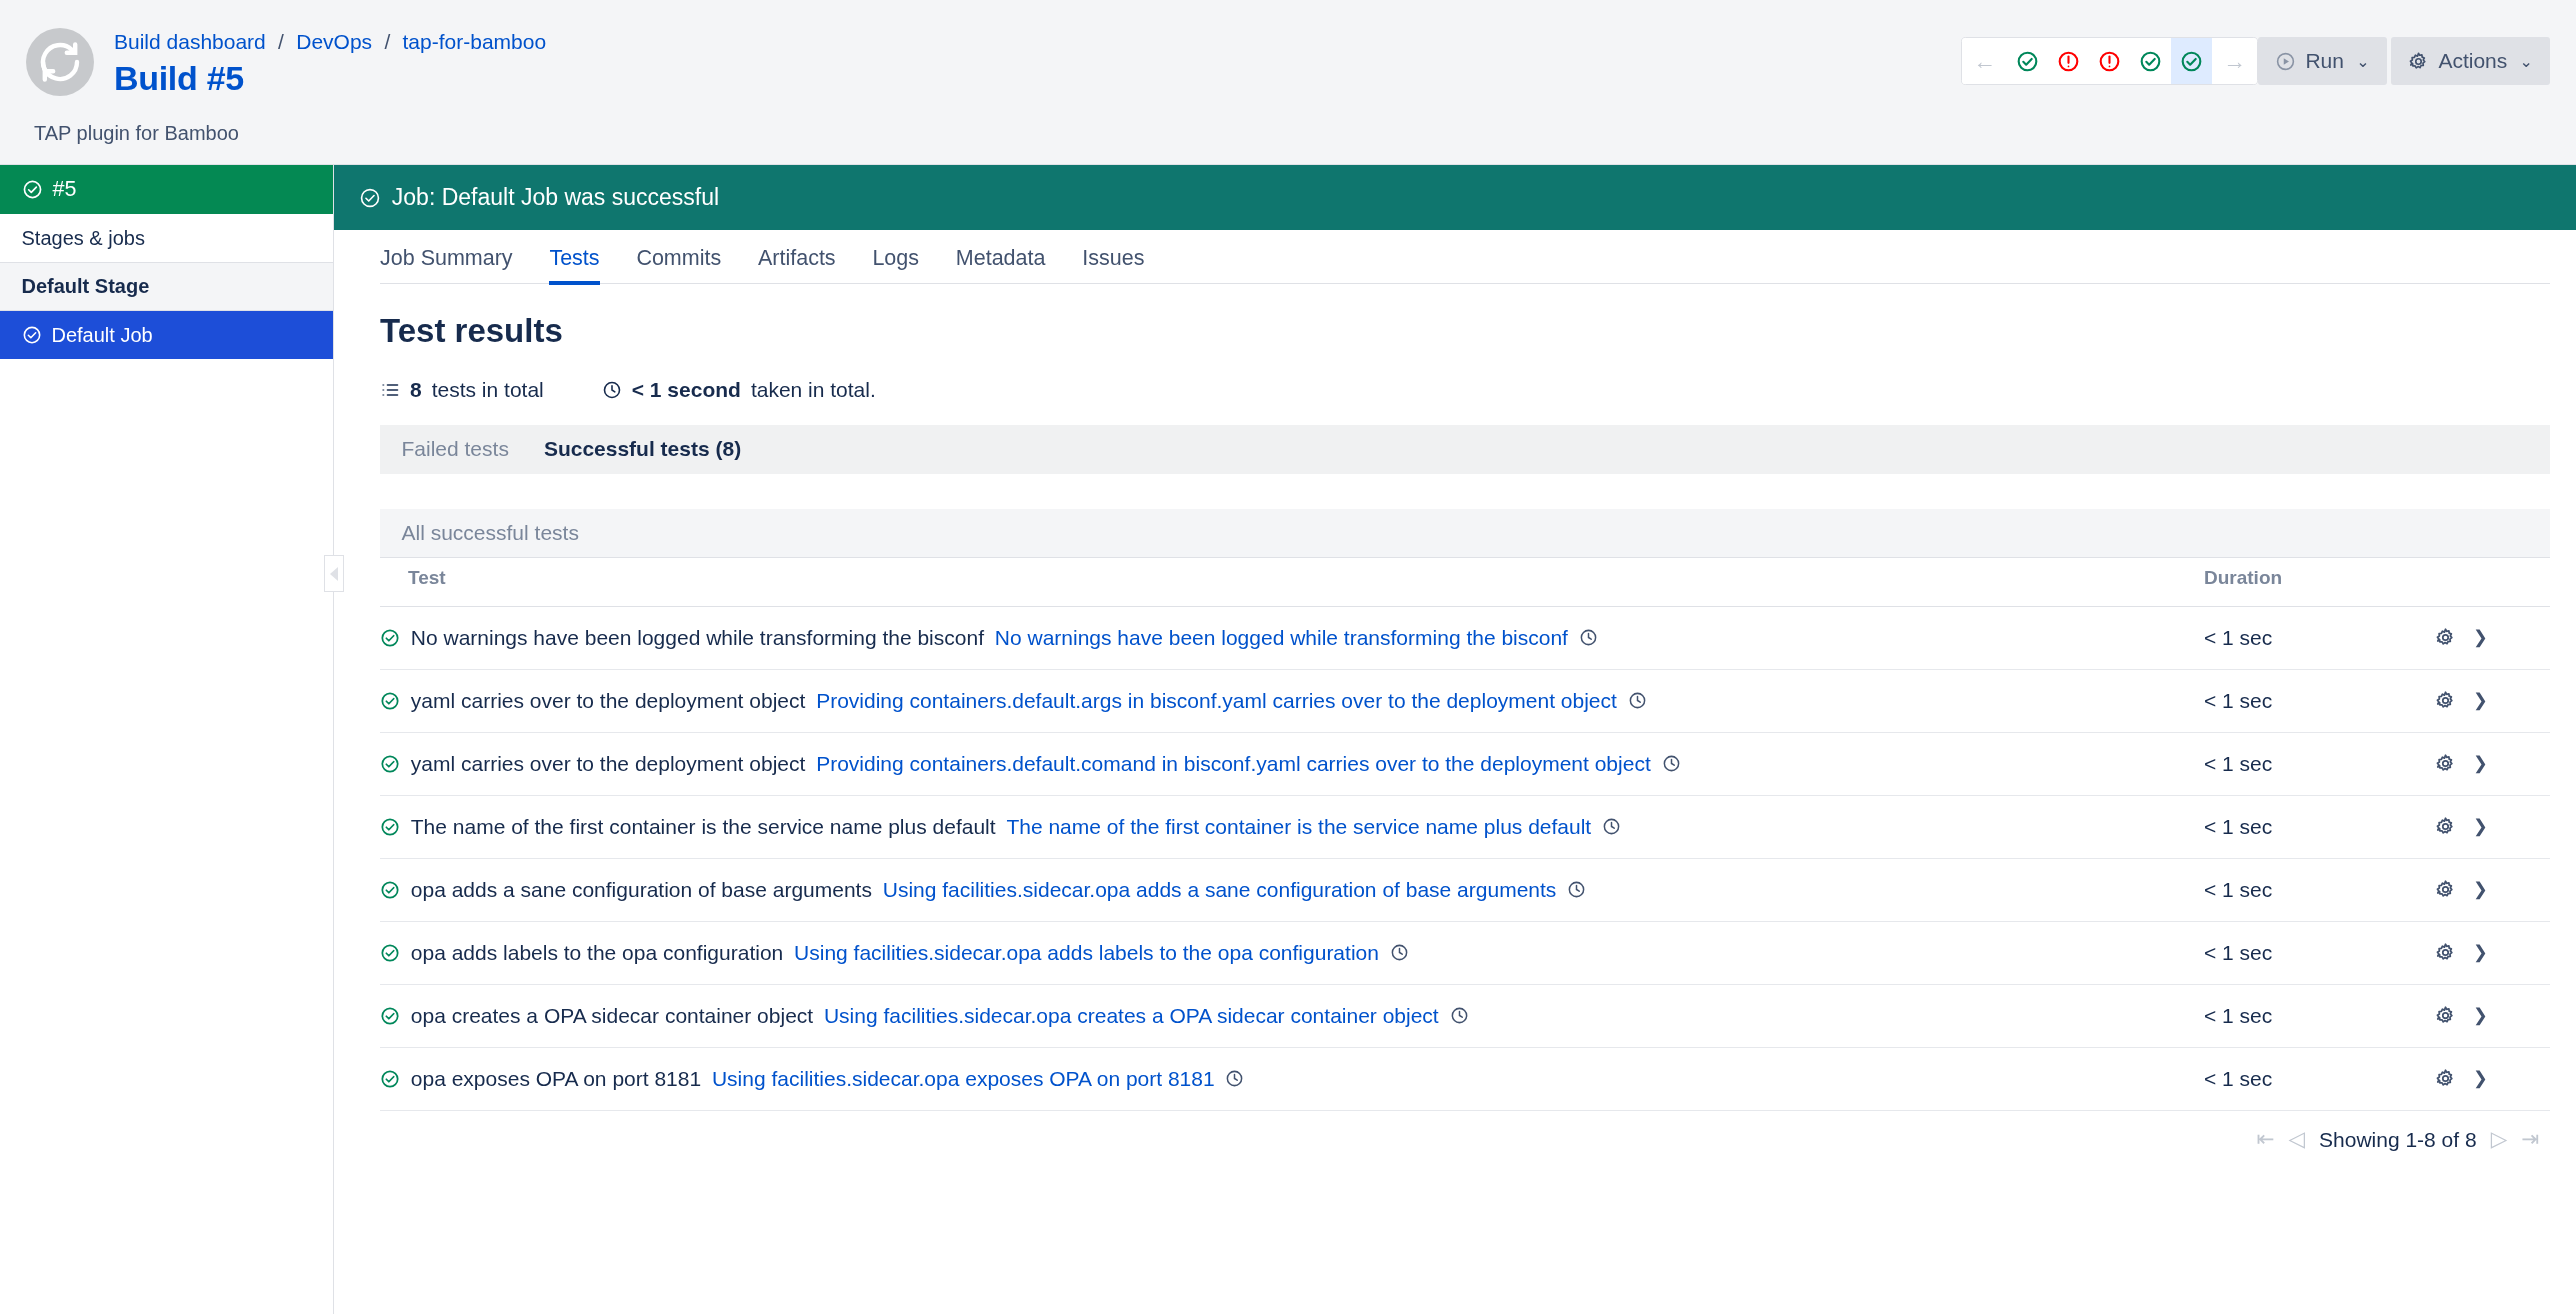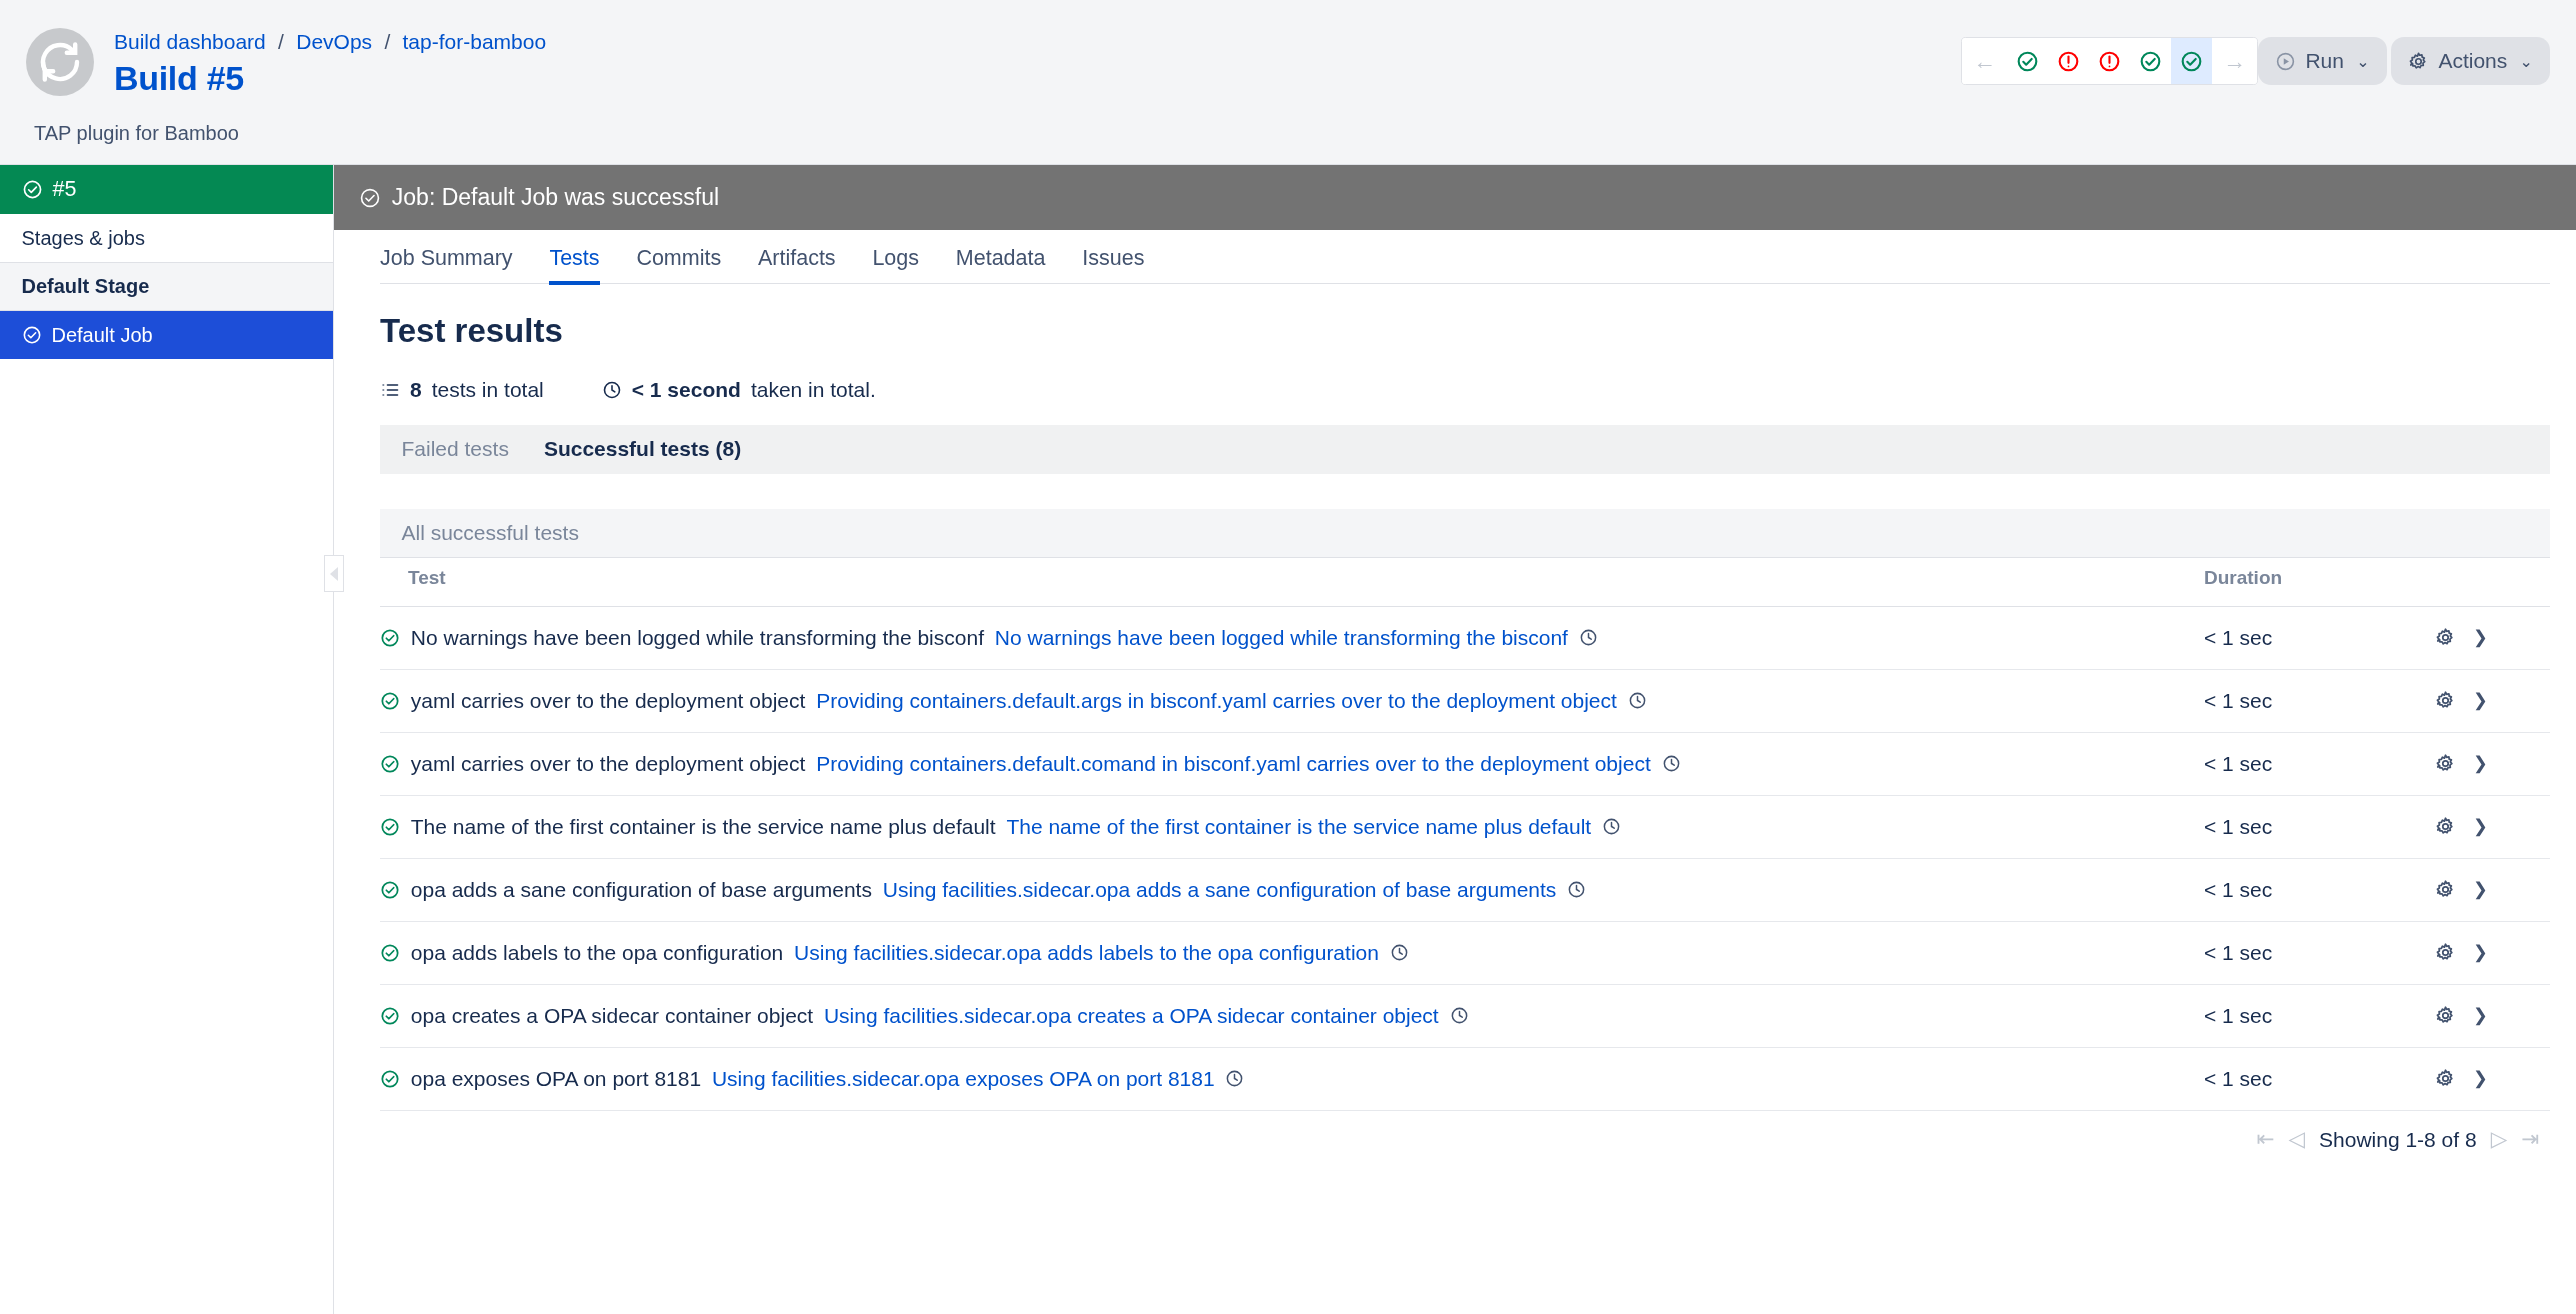--- a/index.html
+++ b/index.html
@@ -67,21 +67,21 @@
     width: 41px; display:flex; align-items:center; justify-content:center;
     background:#fff;
   }
   .bh-item.current { background:#deebff; }
   .bh-item svg { width: 23px; height: 23px; display:block; }
 
   .btn-group { position: absolute; right: 26px; top: 37px; display:flex; gap: 4.6px; }
   .btn {
     height: 48px; padding: 0 17px;
     background: #dfe1e6; color:#42526e;
-    border: none; border-radius: 13px;
+    border: none; border-radius: 3px;
     font-size: 21px; font-family: inherit;
     display:flex; align-items:center; gap: 9.2px;
     cursor: pointer; white-space: nowrap;
   }
   .btn .caret { font-size: 16px; color:#42526e; margin-left: 3.1px; }
   .btn svg { width: 21px; height: 21px; display:block; }
 
   
   .layout { display: flex; height: calc(1314px - 165px); }
 
@@ -125,21 +125,21 @@
     cursor:pointer; z-index: 5;
   }
   .collapse-handle .tri {
     width:0;height:0;
     border-top: 7px solid transparent;
     border-bottom: 7px solid transparent;
     border-right: 8.5px solid #dfe1e6;
   }
 
   .job-banner {
-    height: 65px; background:#737373; color:#fff;
+    height: 65px; background:#0f766e; color:#fff;
     display:flex; align-items:center; gap: 10.8px;
     padding: 0 25px; font-size: 23px;
   }
   .job-banner svg { width: 22px; height: 22px; display:block; }
 
   .content { padding: 0 26px 0 46px; }
 
   .tabs {
     display:flex; align-items:flex-end; gap: 0;
     border-bottom: 1.5px solid #dfe1e6;

